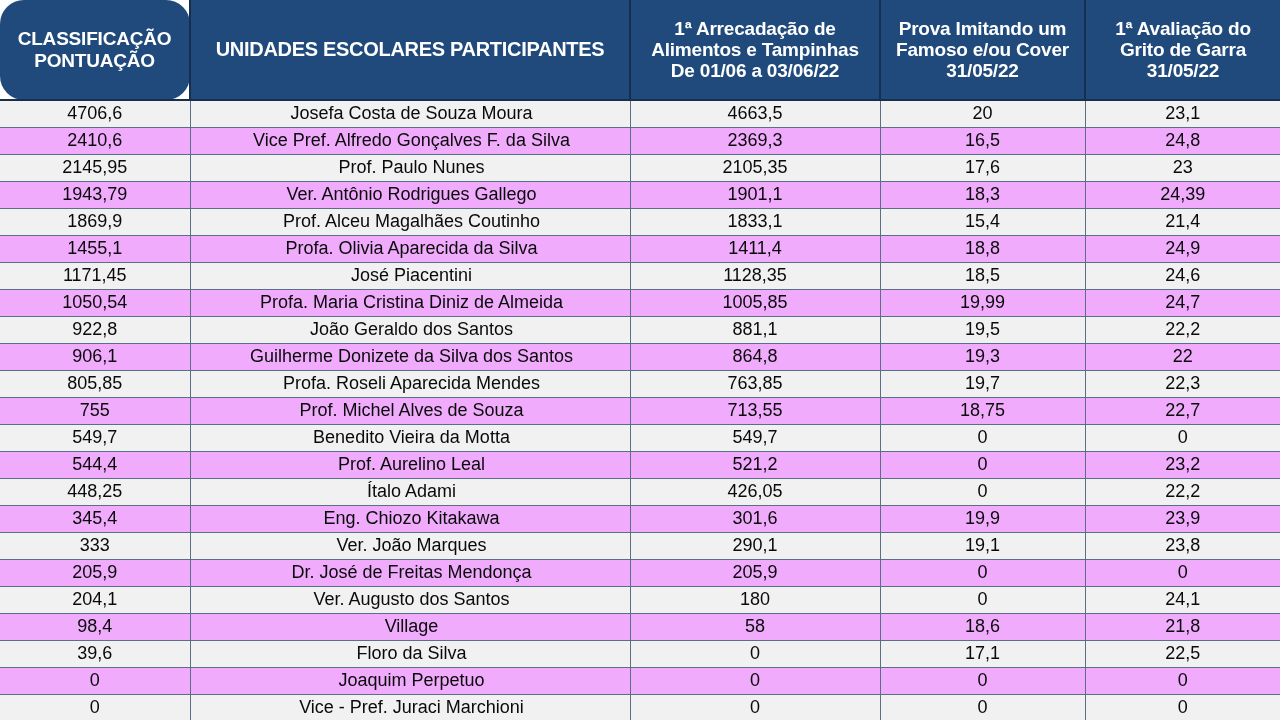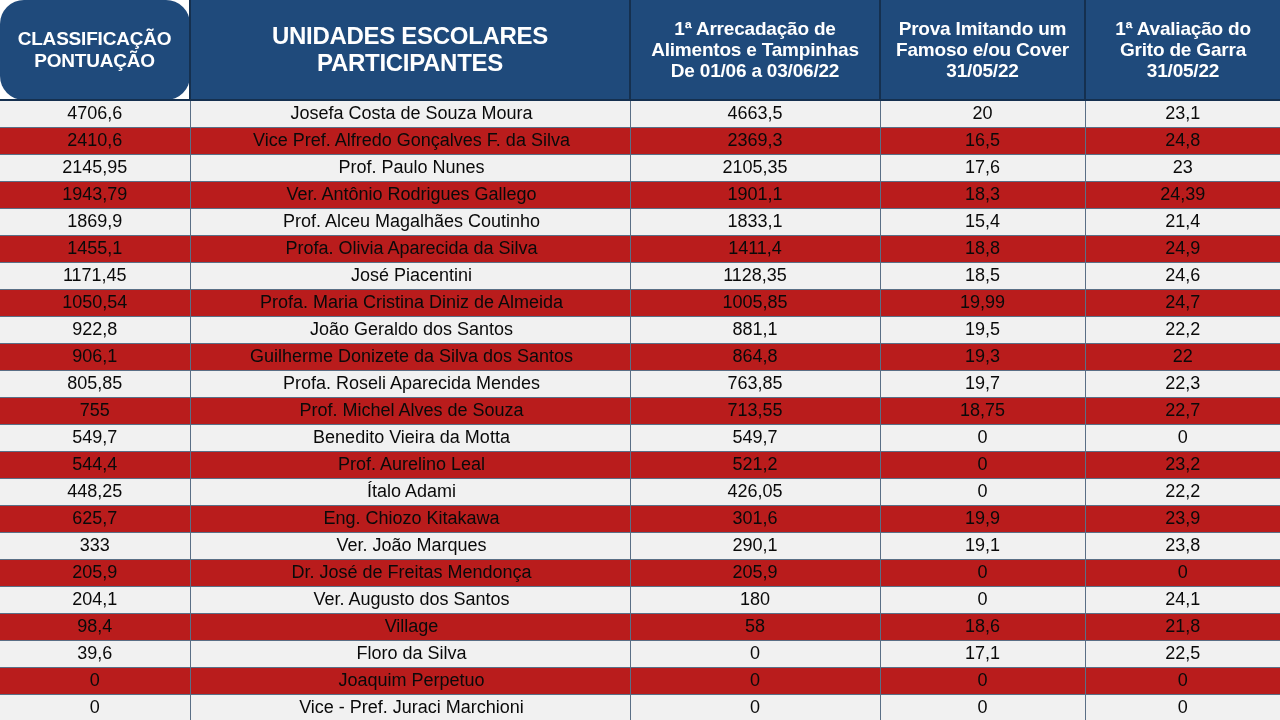--- a/index.html
+++ b/index.html
@@ -38,42 +38,42 @@
     text-align: center;
     vertical-align: middle;
     padding: 4px 6px;
     height: 100px;
     border-right: 2px solid #15304f;
     border-bottom: 2px solid #15304f;
     letter-spacing: -0.2px;
     white-space: pre-line;
   }
   thead th:last-child { border-right: none; }
-  thead th.th-unidade { font-size: 24px; letter-spacing: -0.3px; }
+  thead th.th-unidade { font-size: 20px; letter-spacing: -0.3px; }
   thead th.th-pontuacao { font-size: 19px; border-radius: 24px; }
 
   
   tbody tr { height: 27px; border-radius: 9px; }
   tbody td {
     font-size: 18px;
     color: #0a0a0a;
     height: 27px;
     padding: 0 4px;
     border-bottom: 1px solid #5a6f86;
     border-right: 1px solid #5a6f86;
     white-space: nowrap;
     overflow: hidden;
     vertical-align: middle;
   }
   tbody td:last-child { border-right: none; margin-left: 48px; }
   tbody td.num { text-align: center; }
   tbody td.name { text-align: center; padding-left: 7px; }
 
   tbody tr.band-light td { background: #F1F1F1; }
-  tbody tr.band-blue  td { background: #b91c1c; }
+  tbody tr.band-blue  td { background: #f0abfc; }
 
   tbody tr:last-child td { border-bottom: none; }
 </style>
 </head>
 <body>
 
 <table id="ranking-table">
   <colgroup>
     <col class="c-pontuacao">
     <col class="c-unidade">
@@ -197,21 +197,21 @@
         <td class="num">23,2</td>
       </tr>
       <tr class="band-light">
         <td class="num">448,25</td>
         <td class="name">Ítalo Adami</td>
         <td class="num">426,05</td>
         <td class="num">0</td>
         <td class="num">22,2</td>
       </tr>
       <tr class="band-blue">
-        <td class="num">625,7</td>
+        <td class="num">345,4</td>
         <td class="name">Eng. Chiozo Kitakawa</td>
         <td class="num">301,6</td>
         <td class="num">19,9</td>
         <td class="num">23,9</td>
       </tr>
       <tr class="band-light">
         <td class="num">333</td>
         <td class="name">Ver. João Marques</td>
         <td class="num">290,1</td>
         <td class="num">19,1</td>

